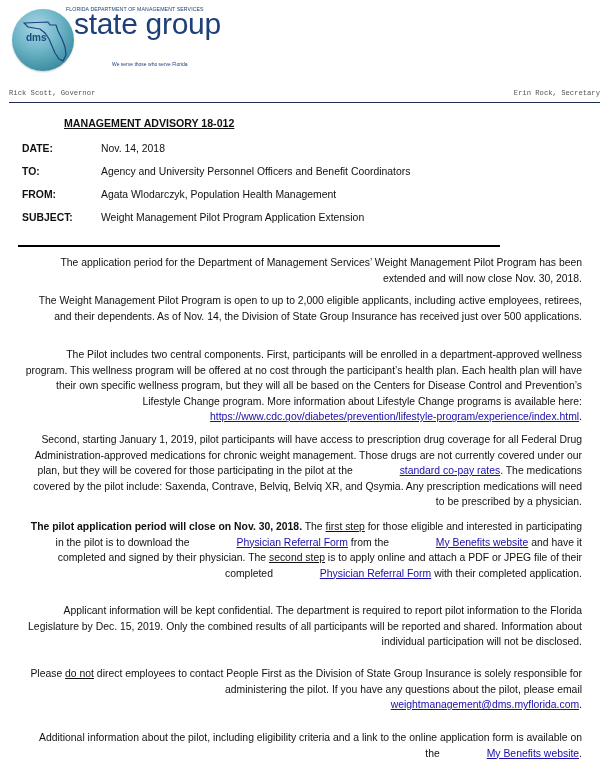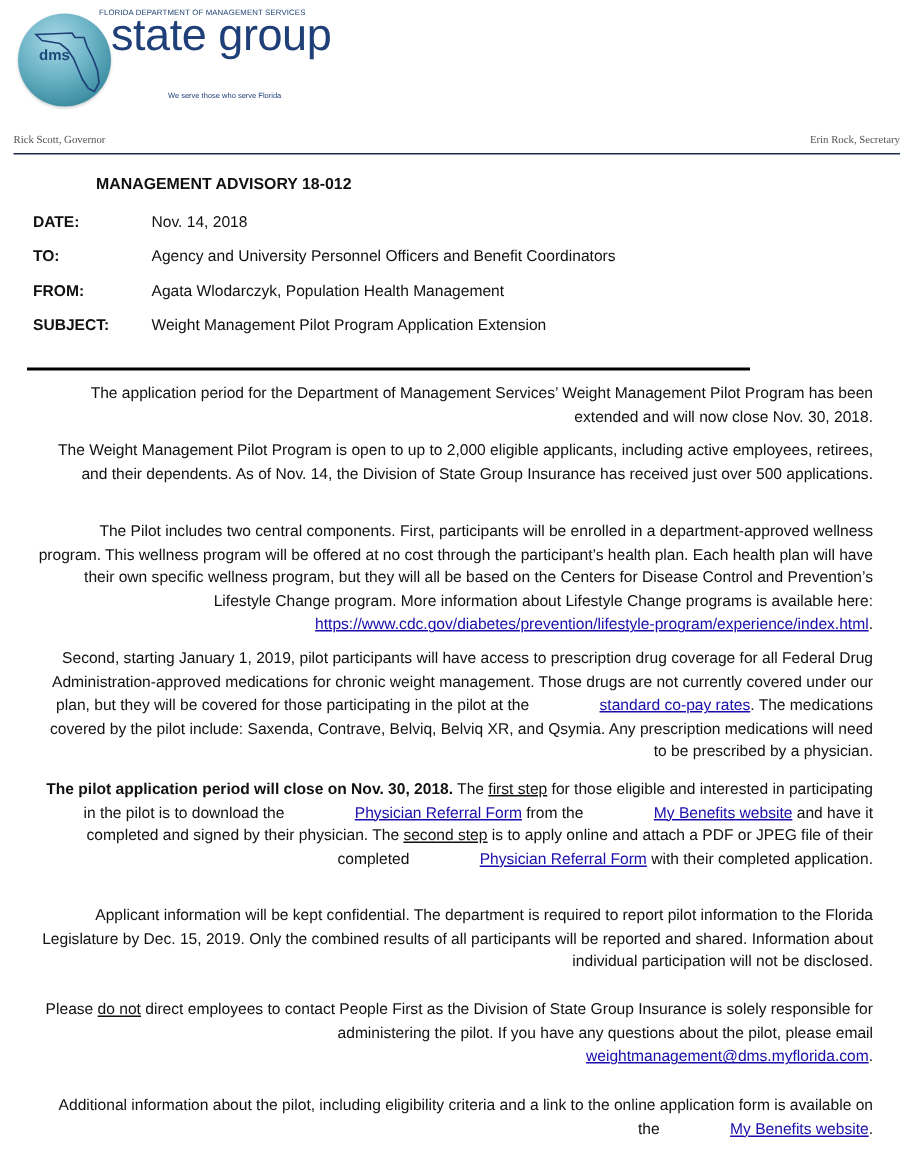--- a/index.html
+++ b/index.html
@@ -8,27 +8,27 @@
   .logo-globe { position:absolute; left:12px; top:9px; width:62px; height:62px; border-radius:50%;
     background: radial-gradient(circle at 40% 30%, #a9d8e6 0%, #6fb6c8 40%, #3f8fa3 75%, #2f7686 100%);
     box-shadow: 0 1px 2px rgba(0,0,0,0.2); }
   .logo-globe svg { position:absolute; left:0; top:0; }
   .logo-dms { position:absolute; left:14px; top:23px; font-size:10px; font-weight:bold; color:#1d4a7a; font-family:"Liberation Sans", sans-serif; }
   .logo-dept { position:absolute; left:66px; top:6px; font-size:5.2px; color:#1d3f73; letter-spacing:0.1px; font-family:"Liberation Sans", sans-serif; white-space:nowrap; }
   .logo-state { position:absolute; left:74px; top:10px; font-size:30px; line-height:28px; color:#1f3f78; font-family:"Liberation Sans", sans-serif; letter-spacing:-0.3px; white-space:nowrap; }
   .logo-insurance { position:absolute; left:74px; top:35px; font-size:30px; line-height:28px; color:#1f3f78; font-family:"Liberation Sans", sans-serif; letter-spacing:-0.3px; white-space:nowrap; }
   .logo-tagline { position:absolute; left:112px; top:61px; font-size:5px; color:#1f3f78; white-space:nowrap; }
   .address { position:absolute; right:13px; top:34px; text-align:right; font-size:7.2px; line-height:10.5px; color:#444; font-family:"DejaVu Sans", sans-serif; }
-  .officials { position:absolute; left:9px; right:9px; top:89px; height:12px; font-size:7.2px; color:#555; font-family:Liberation Serif, serif; }
+  .officials { position:absolute; left:9px; right:9px; top:89px; height:12px; font-size:7.2px; color:#555; font-family:Liberation Mono, monospace; }
   .officials .left { position:absolute; left:0; top:0; }
   .officials .right { position:absolute; right:0; top:0; }
   .header-rule { position:absolute; left:9px; right:9px; top:102px; height:1px; background:#1d2c4f; }
 
   .memo { position:absolute; left:22px; top:110px; width:570px; font-size:10.4px; }
-  .memo-title { position:absolute; left:0; top:7px; font-weight:bold; font-size:10.6px; white-space:nowrap;padding-left:42px; }
+  .memo-title { position:absolute; left:0; top:7px; font-weight:bold; text-decoration:underline; font-size:10.6px; white-space:nowrap;padding-left:42px; }
   .memo-row { position:absolute; left:0; height:14px; white-space:nowrap; }
   .memo-row .lbl { position:absolute; left:0; font-weight:bold; }
   .memo-row .val { position:absolute; left:79px; }
   .memo-rule { position:absolute; left:18px; top:245px; width:482px; height:2px; background:#000; }
 
   .body-text { position:absolute; left:22px; width:560px; font-size:10.4px; line-height:15.6px; color:#111;text-align:right; }
   .body-text p { margin:0; }
   a.lnk { color:#1a0dab; text-decoration:underline;margin-left:44px; }
   .u { text-decoration:underline; }
   .b { font-weight:bold; }

